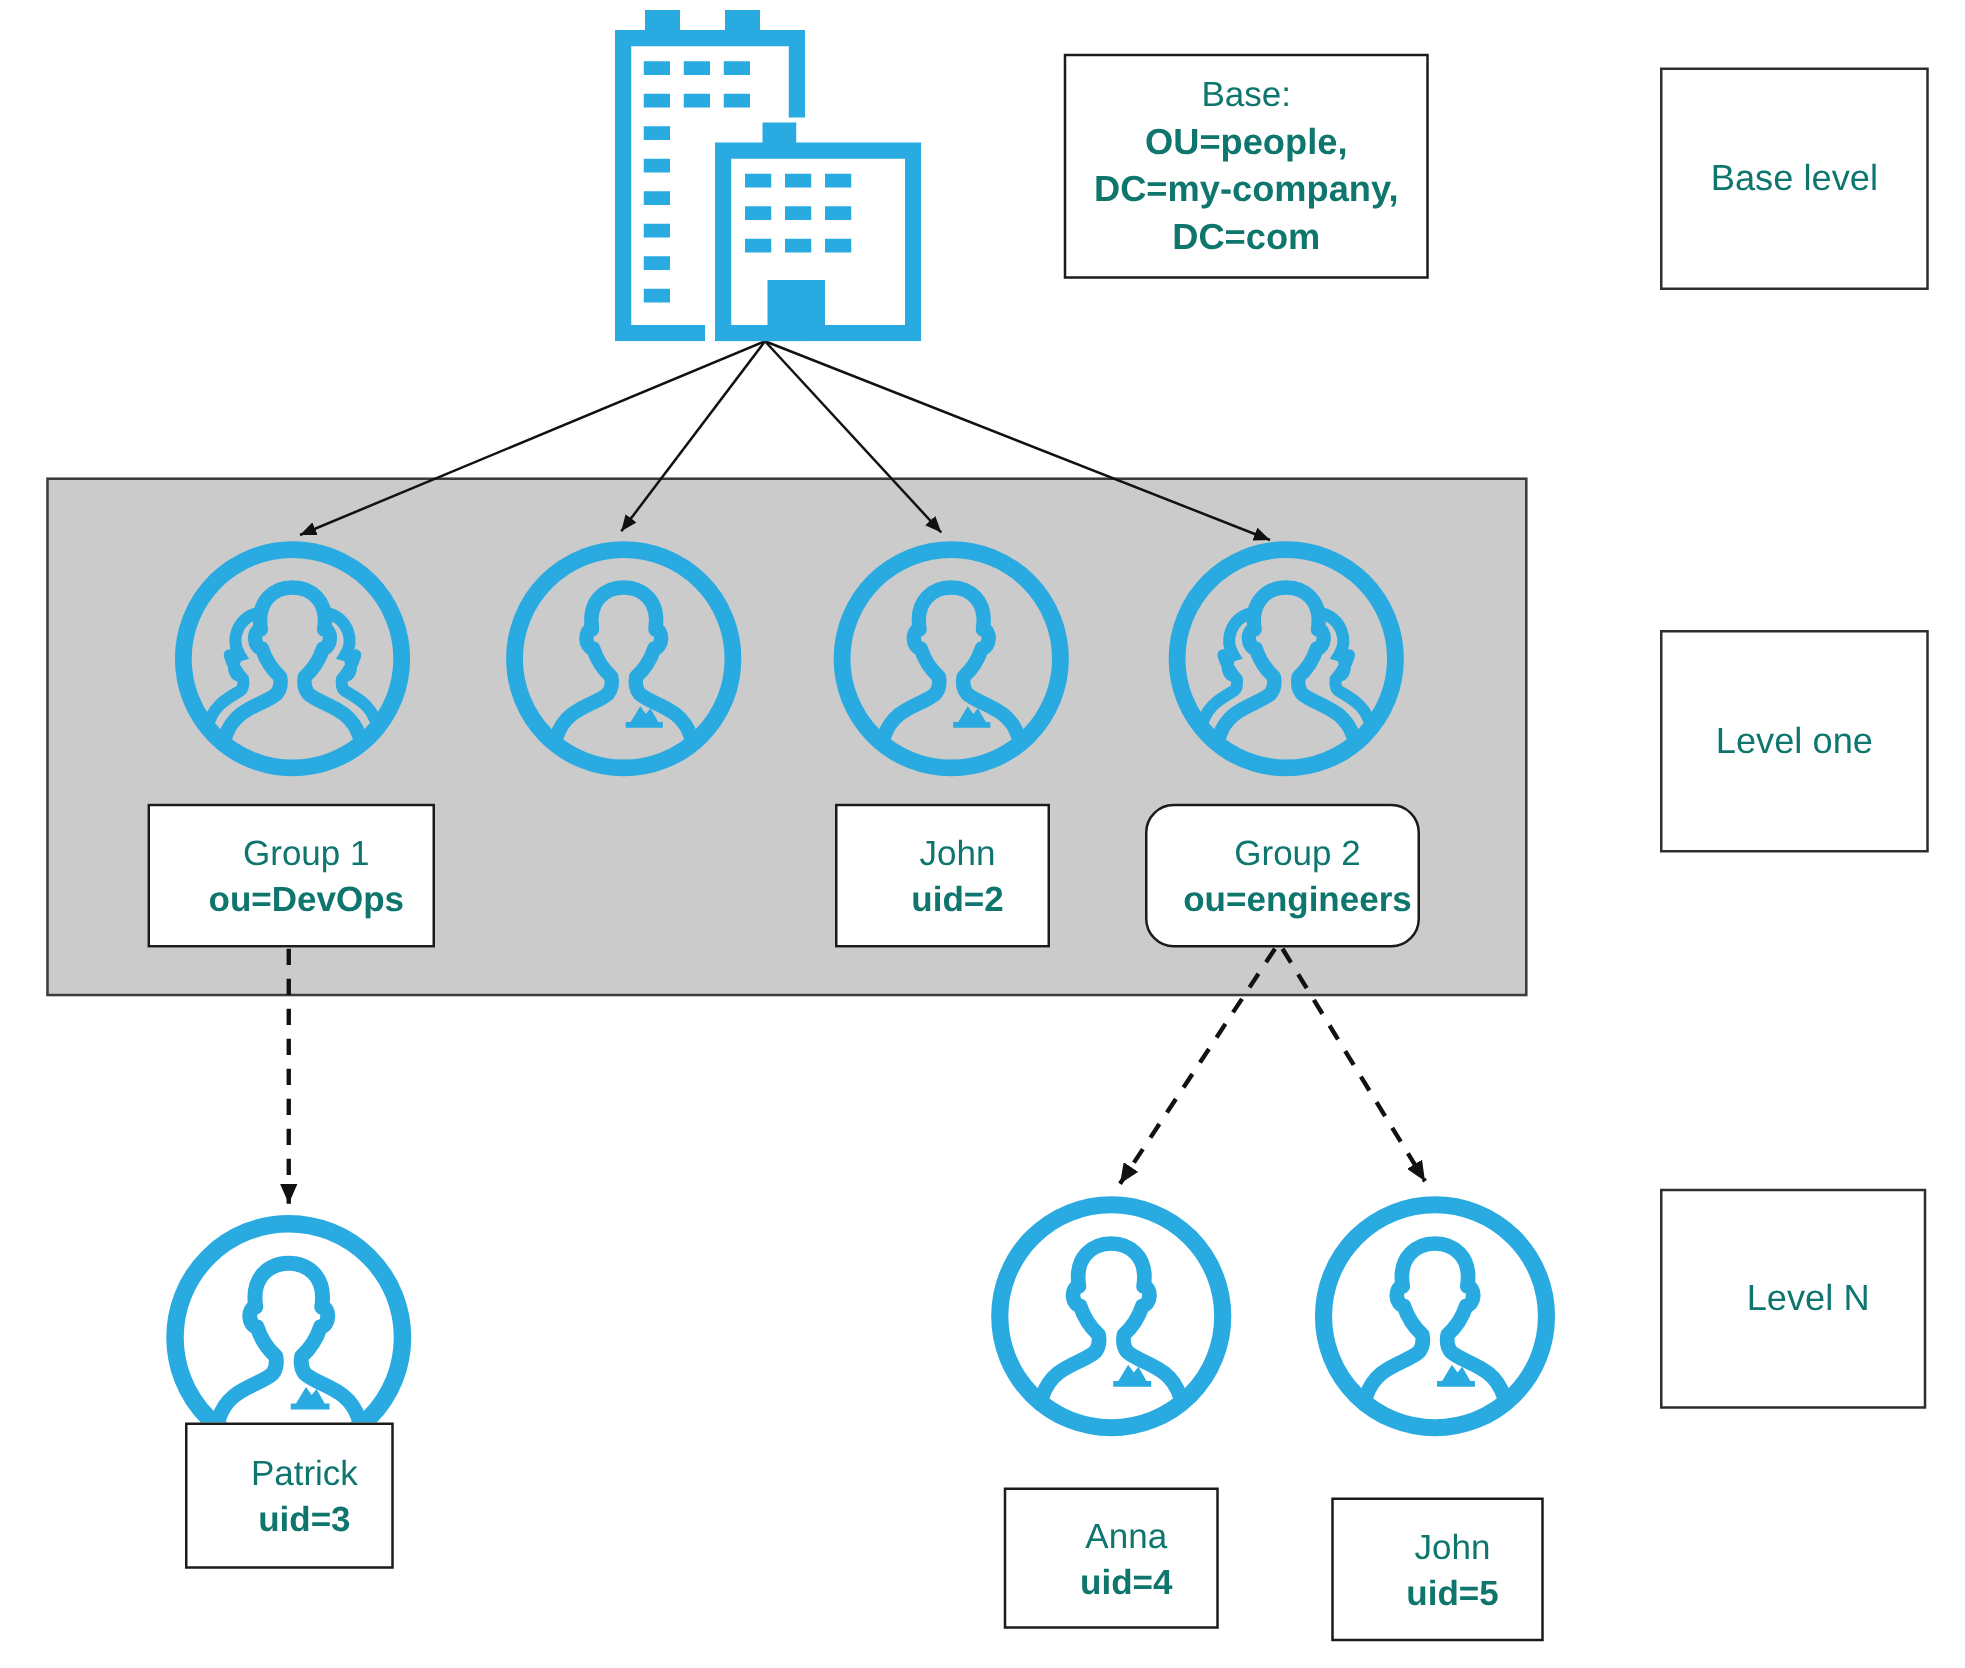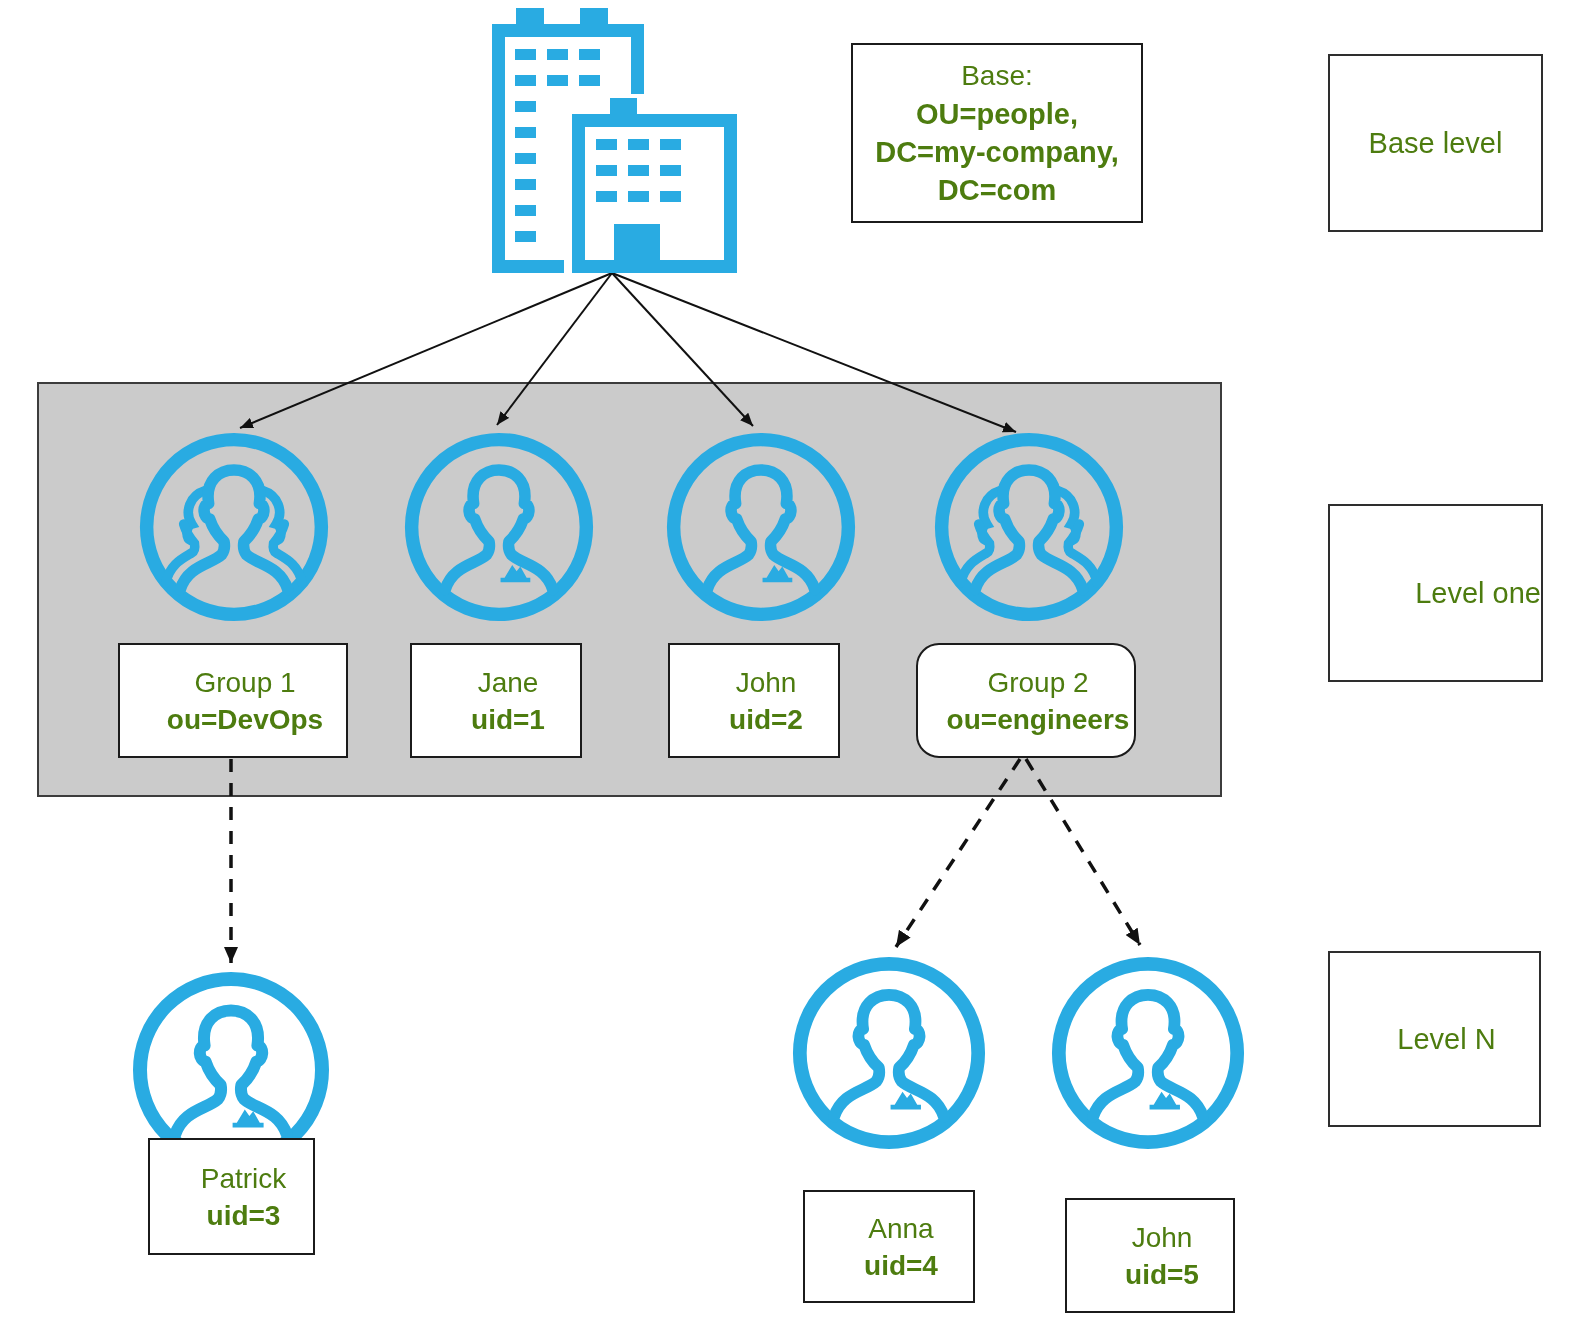--- a/index.html
+++ b/index.html
@@ -1,20 +1,20 @@
 <!DOCTYPE html>
 <html style="--accent: #29ABE2; --band: #CBCBCB; --line: #111111;"><head>
 <meta charset="utf-8">
 <style>
   :root{ --accent:#29ABE2; --band:#CBCBCB; --line:#111111; }
   *{ box-sizing:border-box; }
   html,body{ margin:0; padding:0; background:#fff; }
   .canvas{
     position:relative; width:1572px; height:1334px; background:#fff;
-    font-family:"Liberation Sans", sans-serif; color:#4d7c0f; overflow:hidden;
+    font-family:"Liberation Sans", sans-serif; color:#0f766e; overflow:hidden;
   }
   .band{
     position:absolute; left:37px; top:382px; width:1185px; height:415px;
     background:var(--band); border:2px solid #3c3c3c; z-index:1;
   }
   .connectors{ position:absolute; left:0; top:0; z-index:2; }
   .icon{ position:absolute; z-index:3; }
   .nbox{
     position:absolute; z-index:4; background:#fff; border:2px solid #1b1b1b;
     display:flex; flex-direction:column; align-items:center; justify-content:center;
@@ -138,21 +138,21 @@
   <div class="basebox">
     <div>Base:</div>
     <div class="dn">OU=people,</div>
     <div class="dn">DC=my-company,</div>
     <div class="dn">DC=com</div>
   </div>
 
   <div class="lvlbox" style="left:1328px; top:54px;  width:215px; height:178px;">
     <span>Base level</span>
   </div>
-  <div class="lvlbox" style="left:1328px; top:504px; width:215px; height:178px;justify-content:flex-end;">
+  <div class="lvlbox" style="left:1328px; top:504px; width:215px; height:178px;">
     <span>Level one</span>
   </div>
   <div class="lvlbox" style="left:1328px; top:951px; width:213px; height:176px;padding-left:24px;">
     <span>Level N</span>
   </div>
 
   <svg class="icon" style="left:138px; top:431px;" width="192" height="192" viewBox="0 0 100 100">
       <use href="#icon-group"></use>
     </svg>
   <svg class="icon" style="left:403px; top:431px;" width="192" height="192" viewBox="0 0 100 100">
@@ -162,24 +162,20 @@
       <use href="#icon-user"></use>
     </svg>
   <svg class="icon" style="left:933px; top:431px;" width="192" height="192" viewBox="0 0 100 100">
       <use href="#icon-group"></use>
     </svg>
 
   <div class="nbox" style="left:118px; top:643px; width:230px; height:115px;">
     <div class="name">Group 1</div>
     <div class="attr">ou=DevOps</div>
   </div>
-  <div class="nbox" style="left:410px; top:643px; width:172px; height:115px;">
-    <div class="name">Jane</div>
-    <div class="attr">uid=1</div>
-  </div>
   <div class="nbox" style="left:668px; top:643px; width:172px; height:115px;">
     <div class="name">John</div>
     <div class="attr">uid=2</div>
   </div>
   <div class="nbox" style="left:916px; top:643px; width:220px; height:115px;border-radius:23px;">
     <div class="name">Group 2</div>
     <div class="attr">ou=engineers</div>
   </div>
 
   <svg class="icon" style="left:131px; top:970px;" width="200" height="200" viewBox="0 0 100 100">

